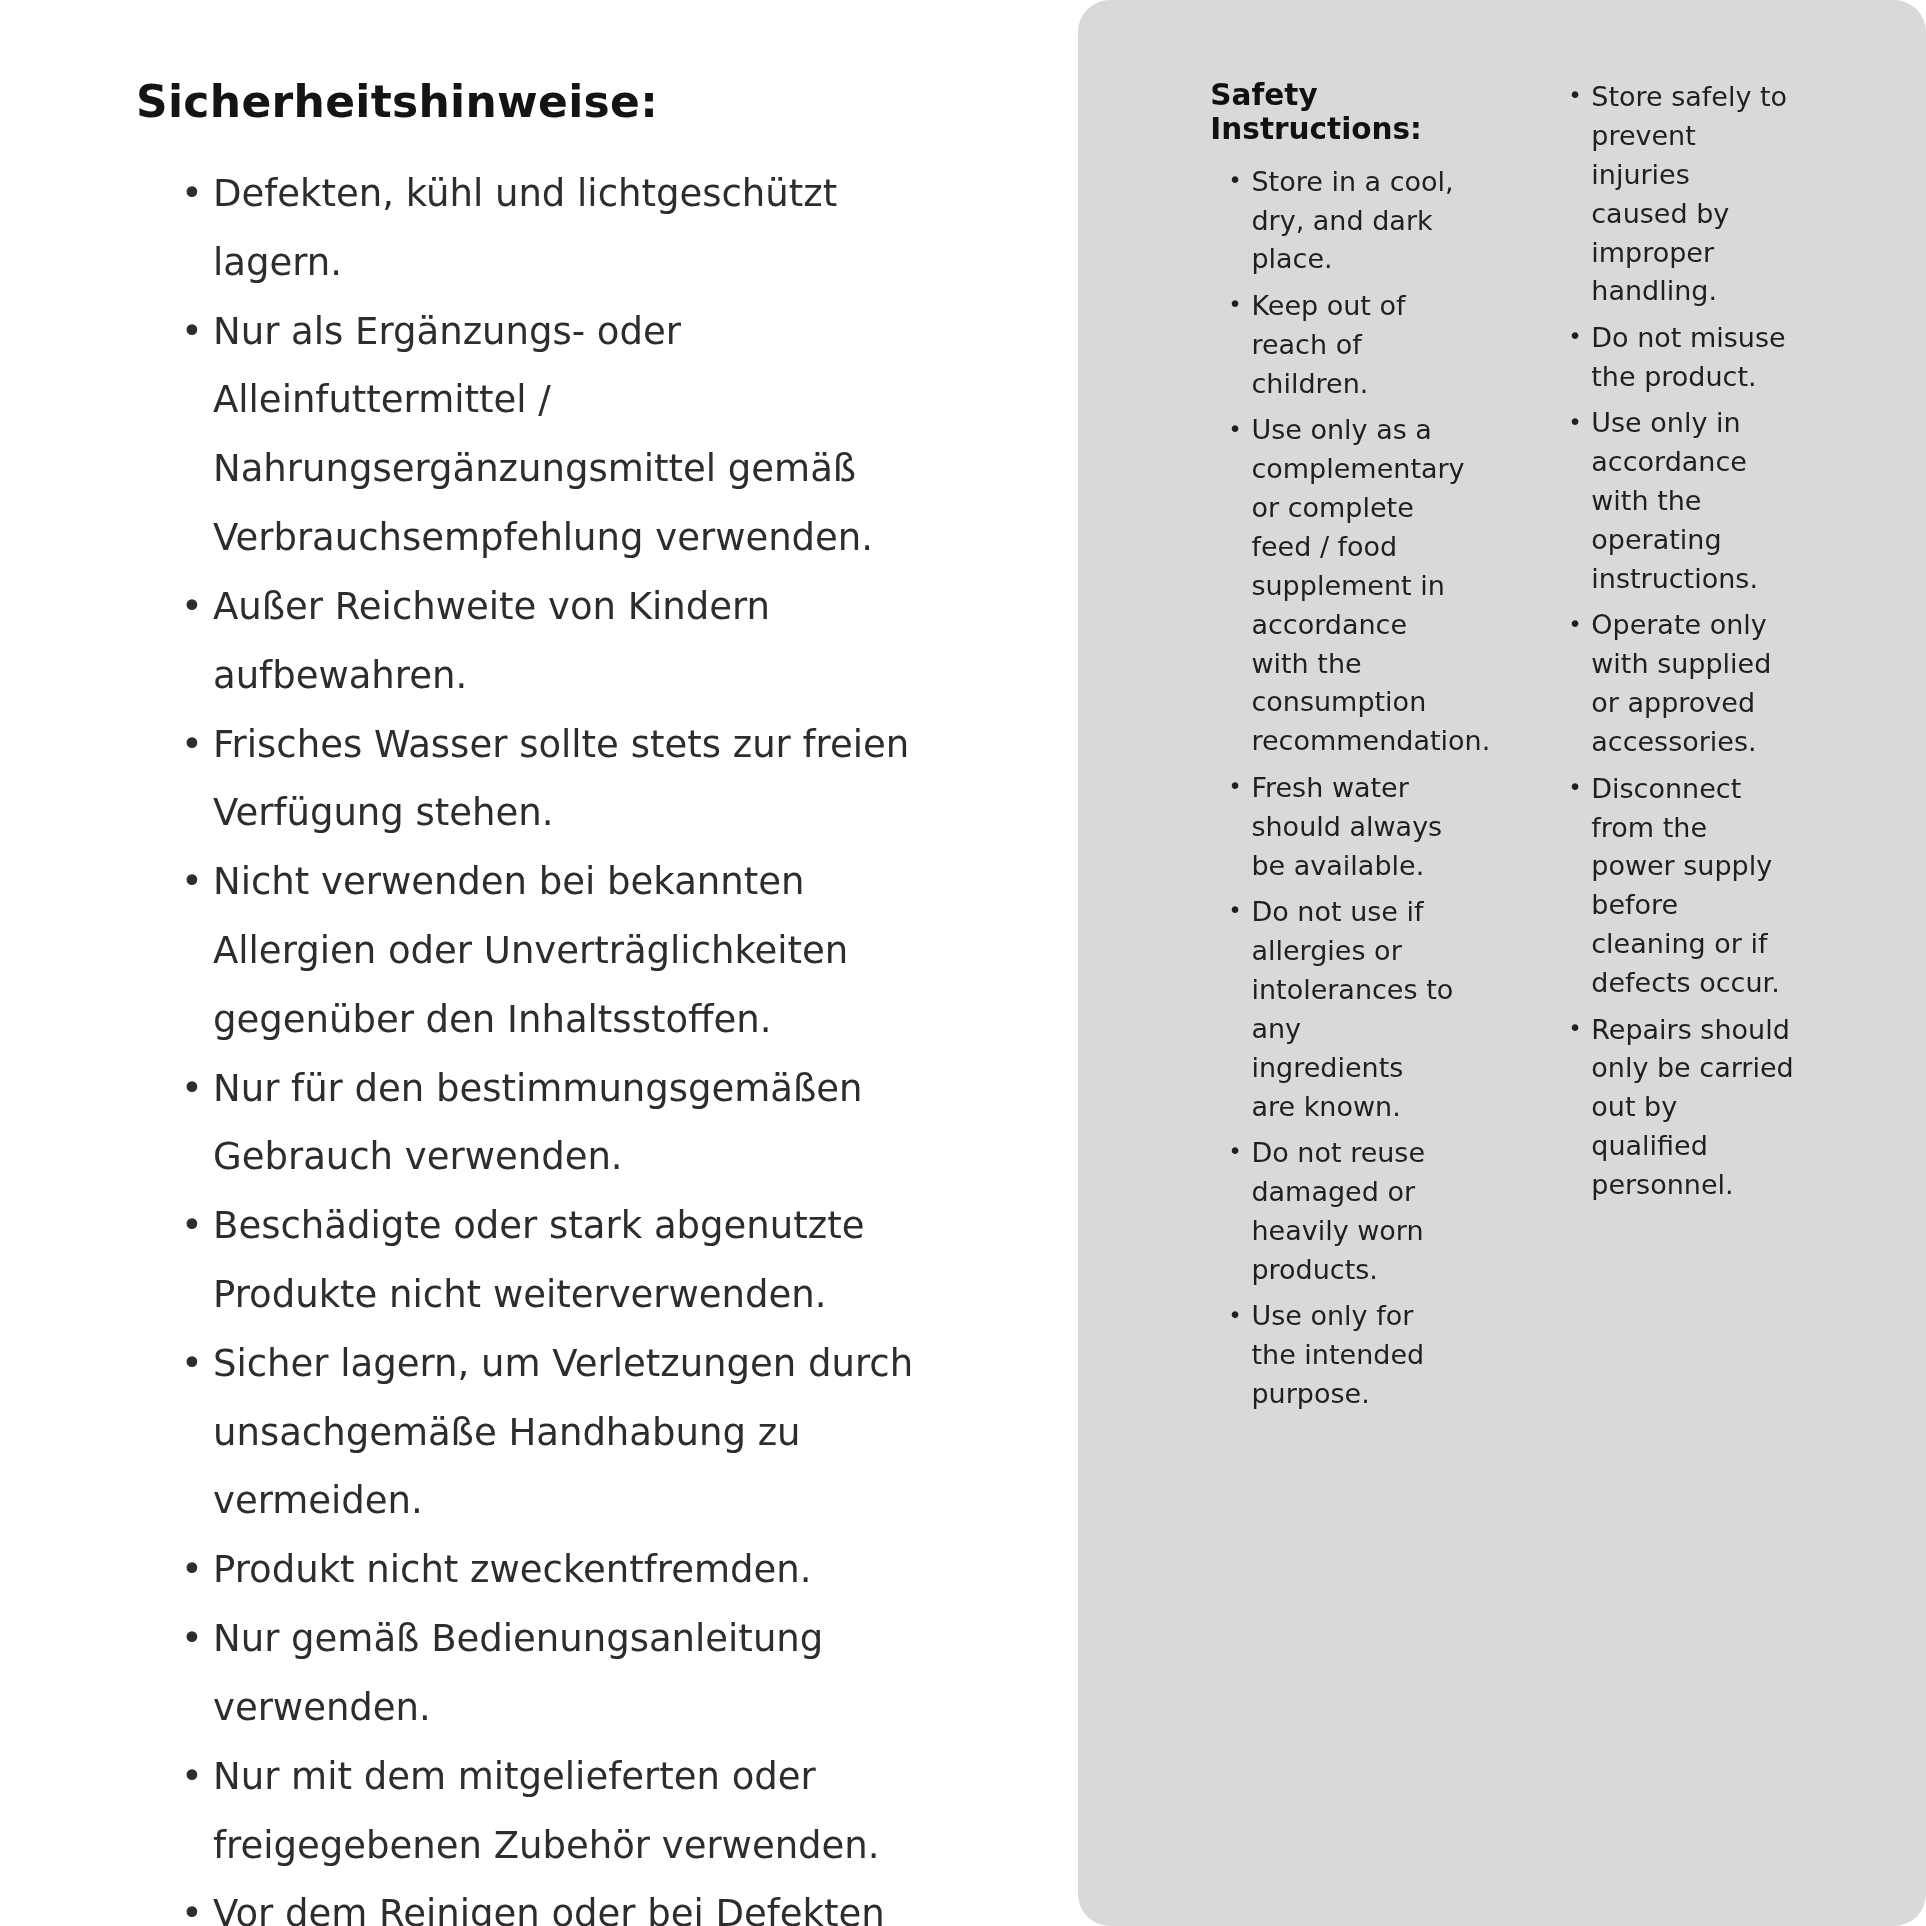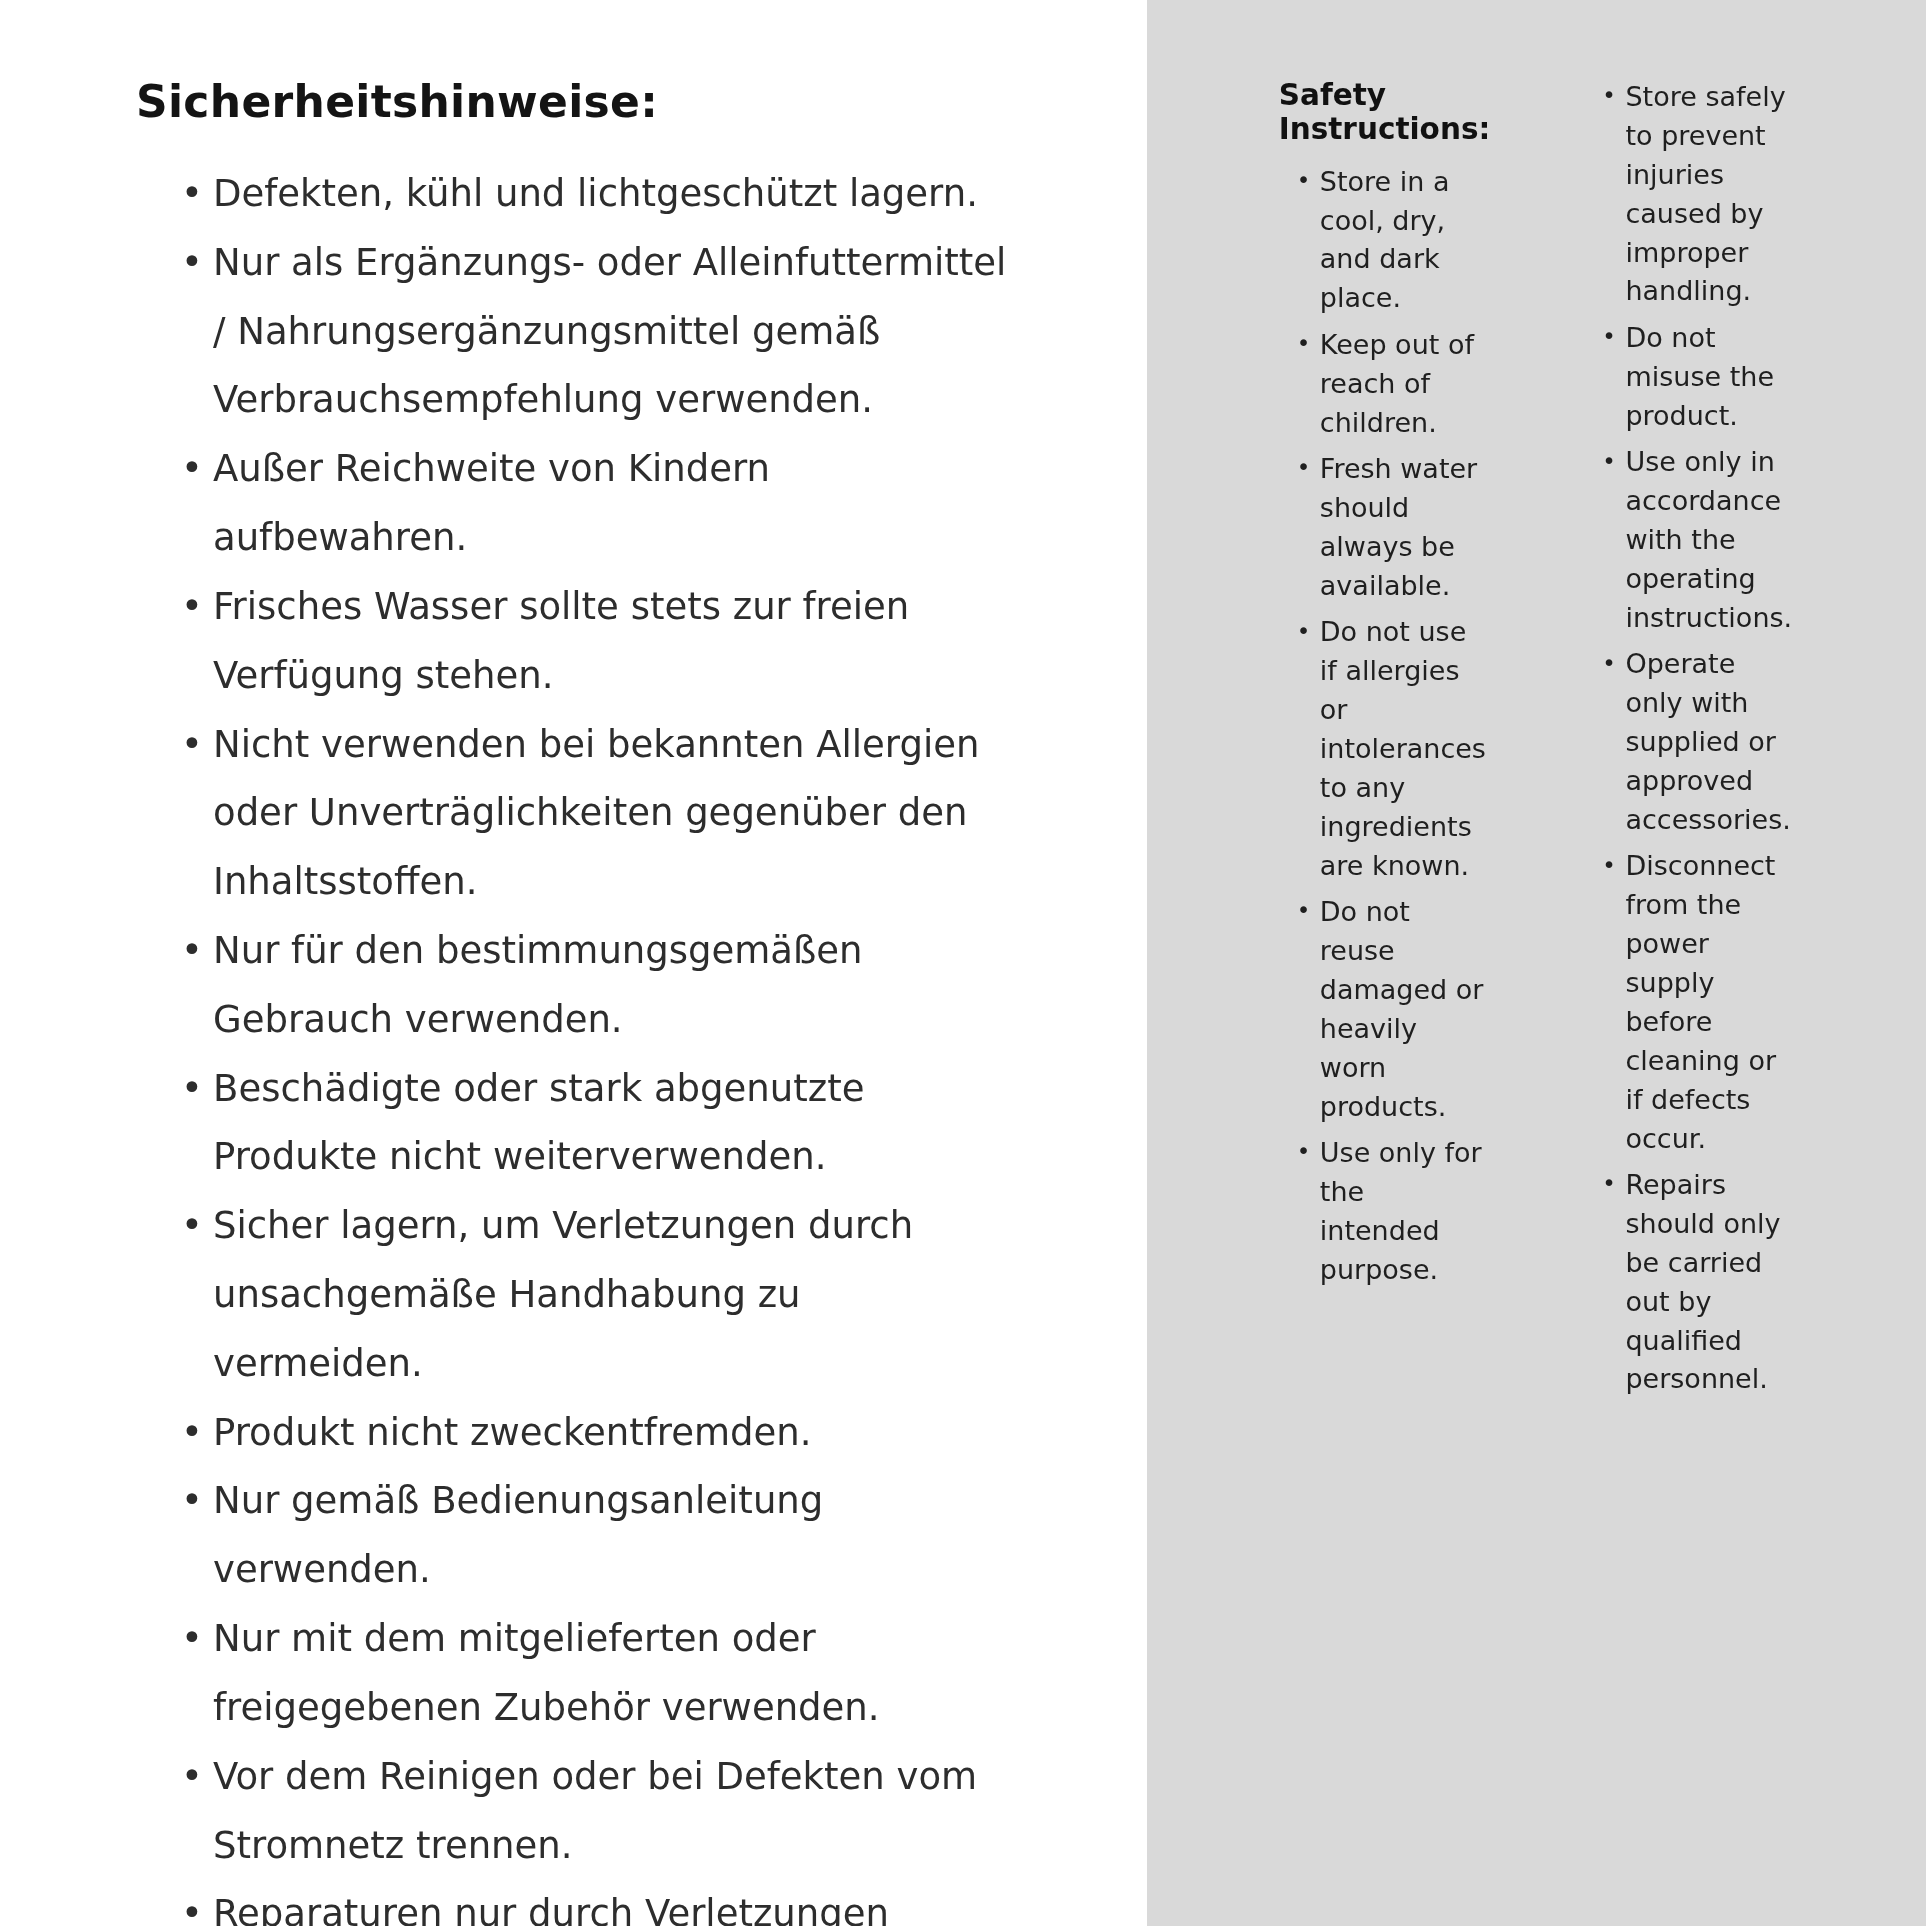--- a/index.html
+++ b/index.html
@@ -54,20 +54,21 @@
   }
 
   
   .english-section {
     flex: 1;
     background: #d9d9d9;
     box-sizing: border-box;
     padding: 78px 132px 0 132px;
     display: flex;
     gap: 96px;
+    border-radius: 32px;
   }
   .english-col {
     flex: 1;
     min-width: 0;
   }
   .english-section h2 {
     margin: 0 0 16.7px 0;
     font-size: 29.5px;
     font-weight: 700;
     color: #111111;
@@ -117,20 +118,21 @@
       <li>Reparaturen nur durch Verletzungen durchführen lassen.</li>
     </ul>
   </section>
 
   <section class="english-section">
     <div class="english-col">
       <h2>Safety Instructions:</h2>
       <ul>
         <li>Store in a cool, dry, and dark place.</li>
         <li>Keep out of reach of children.</li>
+        <li>Use only as a complementary or complete feed / food supplement in accordance with the consumption recommendation.</li>
         <li>Fresh water should always be available.</li>
         <li>Do not use if allergies or intolerances to any ingredients are known.</li>
         <li>Do not reuse damaged or heavily worn products.</li>
         <li>Use only for the intended purpose.</li>
       </ul>
     </div>
     <div class="english-col">
       <ul>
         <li>Store safely to prevent injuries caused by improper handling.</li>
         <li>Do not misuse the product.</li>

